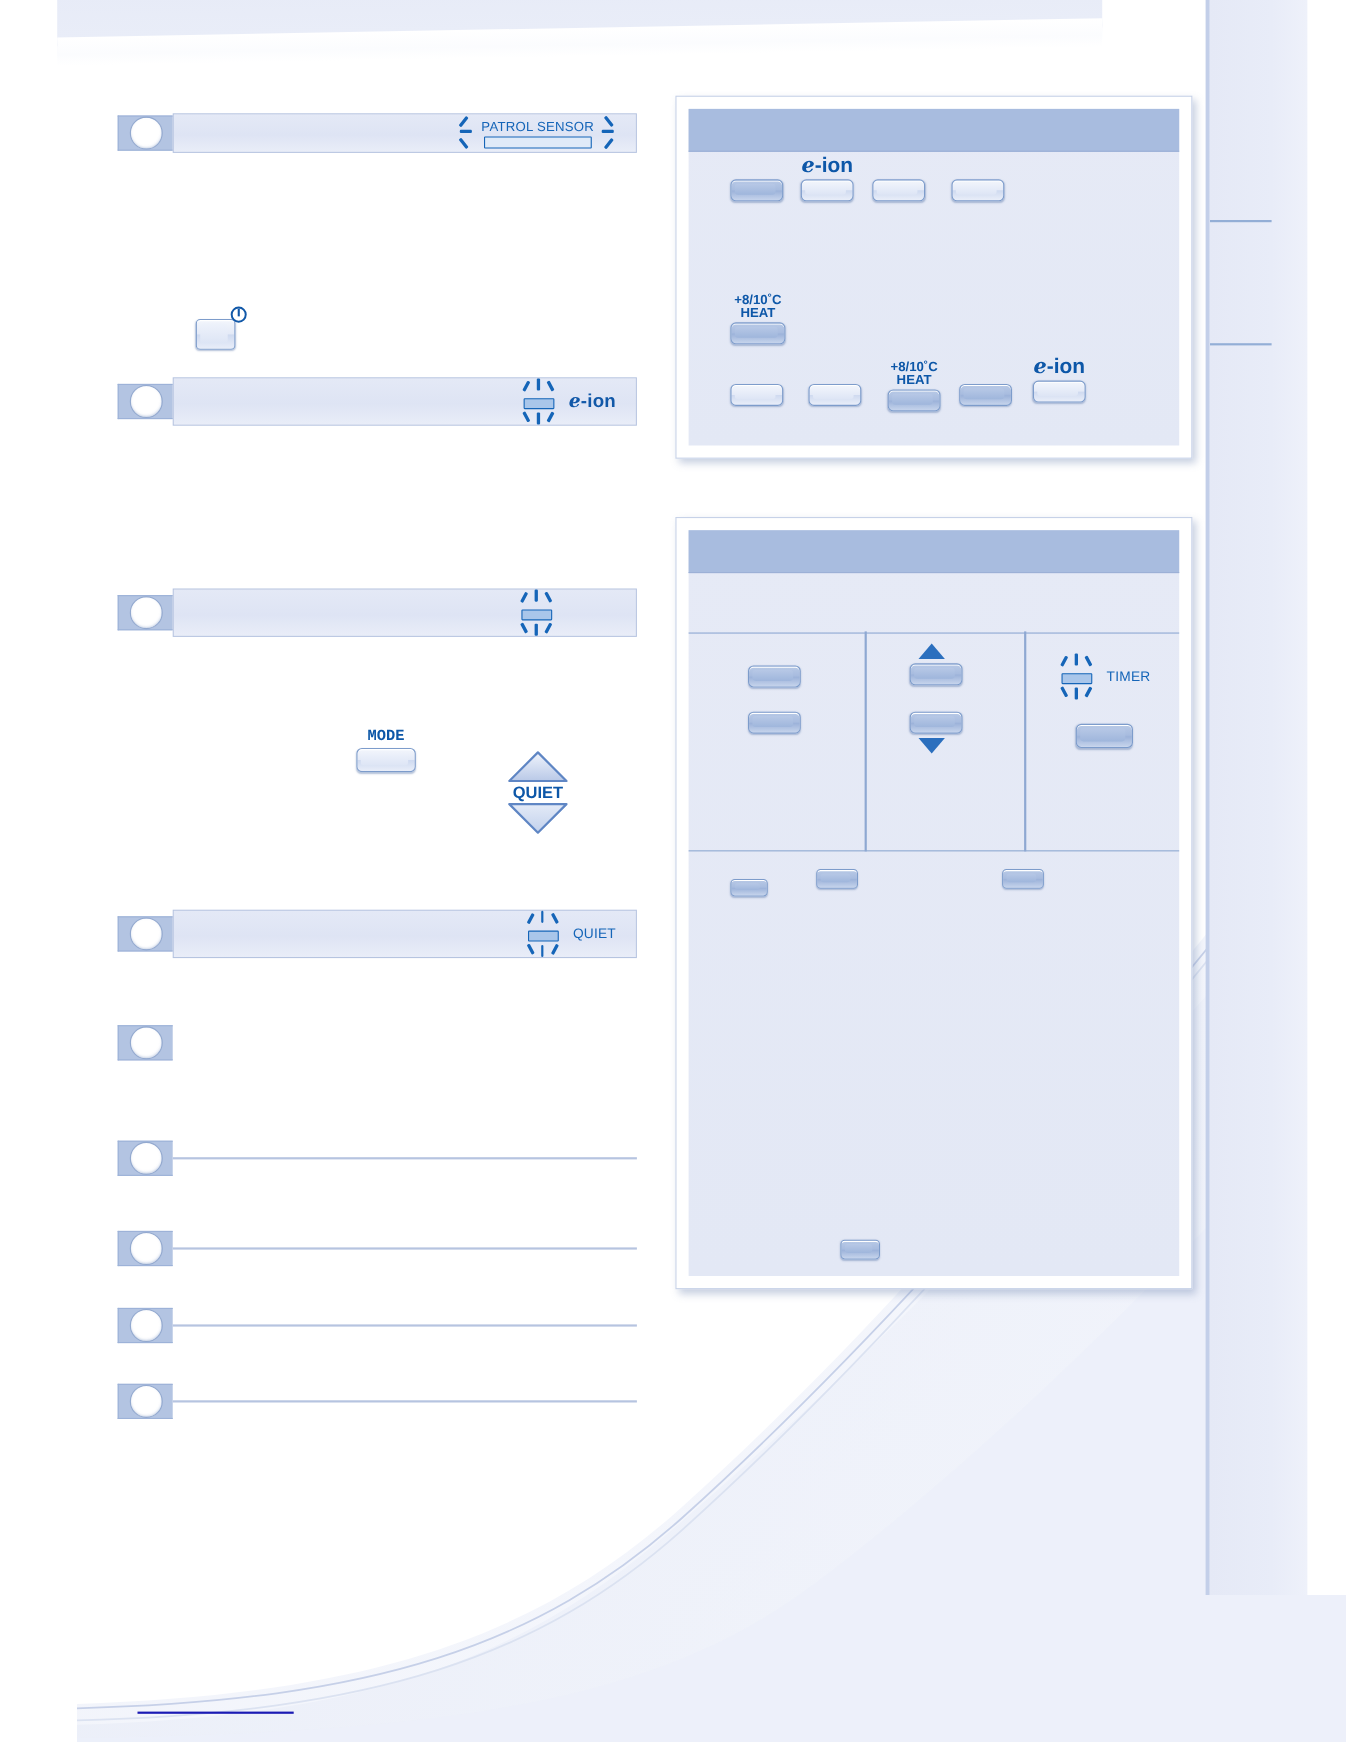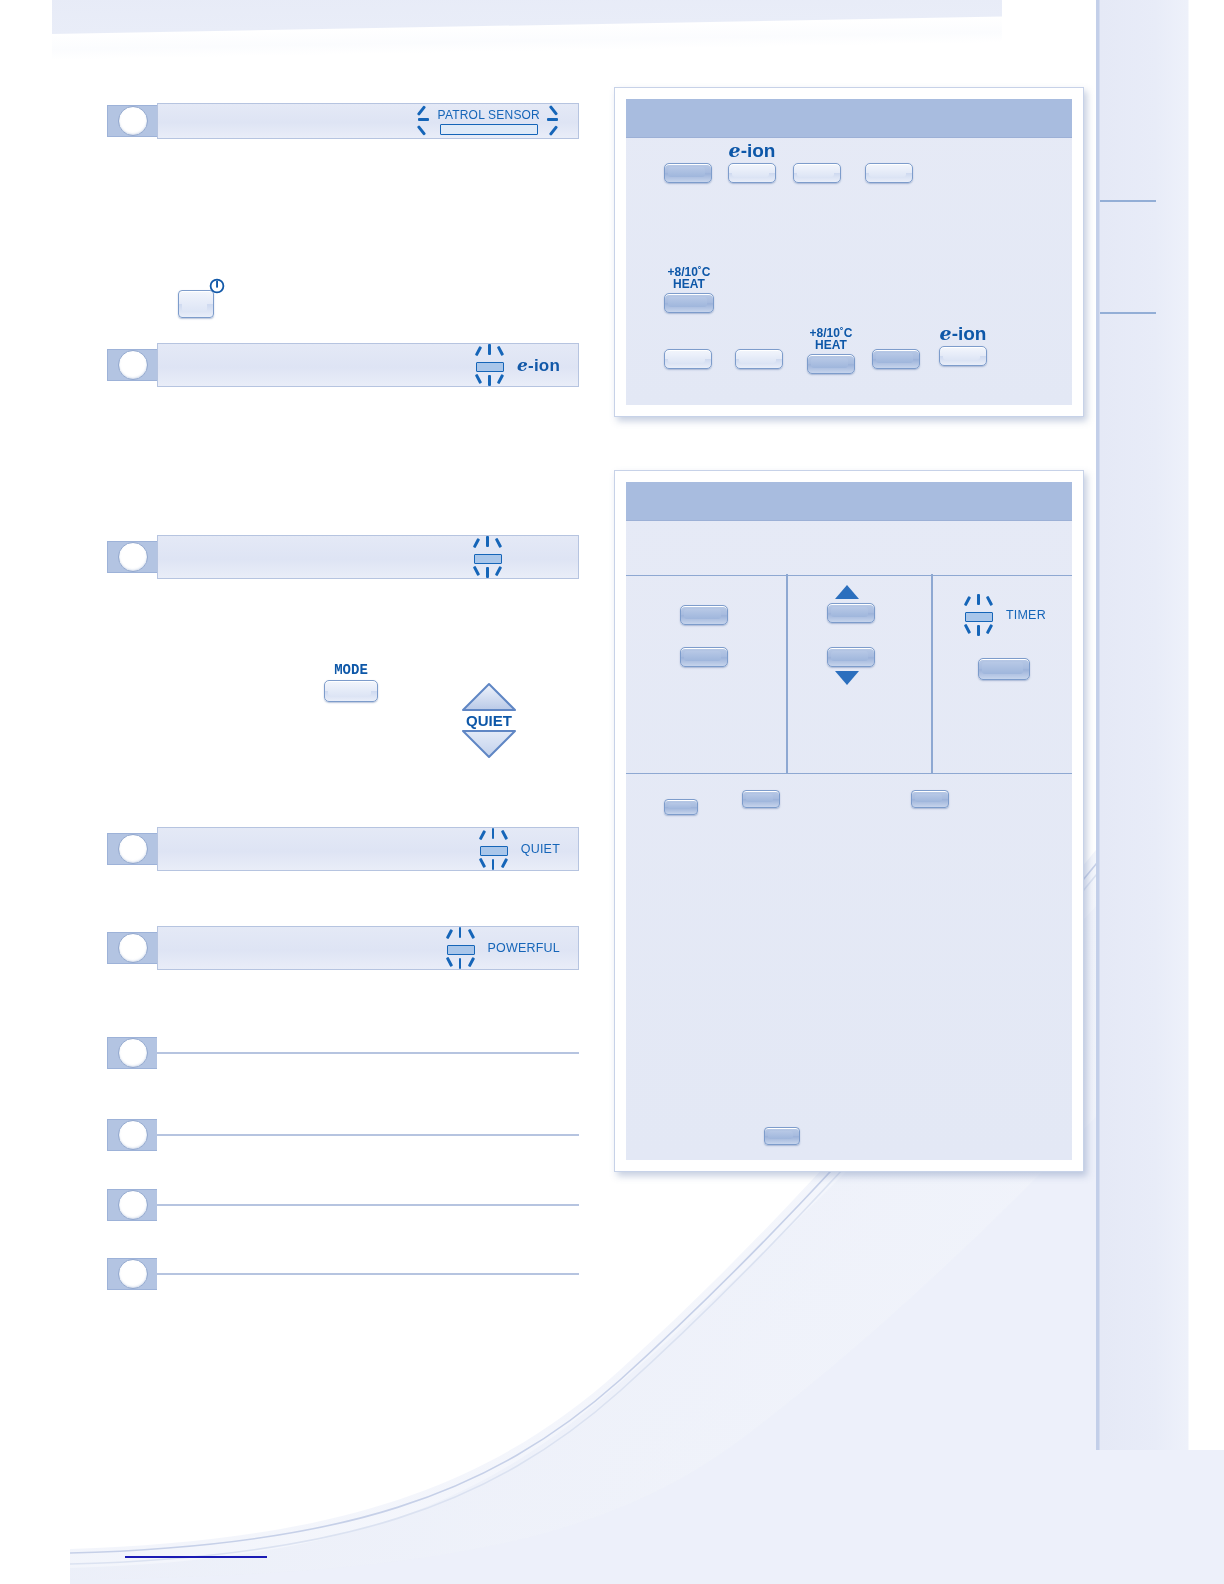--- a/index.html
+++ b/index.html
@@ -311,34 +311,20 @@
       </div>
       <span class="lamp-label">QUIET</span>
     </div>
   </div>
 </div>
 
 <div class="row" style="top:921px;">
   <div class="knob-cell">
     <div class="knob"></div>
   </div>
-  <div class="body">
-    <div class="lamp-wrap">
-      <div class="lamp">
-        <i class="r1"></i>
-          <i class="r2"></i>
-          <i class="r3"></i>
-        <div class="bar"></div>
-        <i class="r4"></i>
-          <i class="r5"></i>
-          <i class="r6"></i>
-      </div>
-      <span class="lamp-label">POWERFUL</span>
-    </div>
-  </div>
 </div>
 
 <div class="row" style="top:1022px;height:62px;">
   <div class="knob-cell">
     <div class="knob"></div>
   </div>
   <div class="body"></div>
 </div>
 <div class="row" style="top:1110px;height:50px;">
   <div class="knob-cell">

